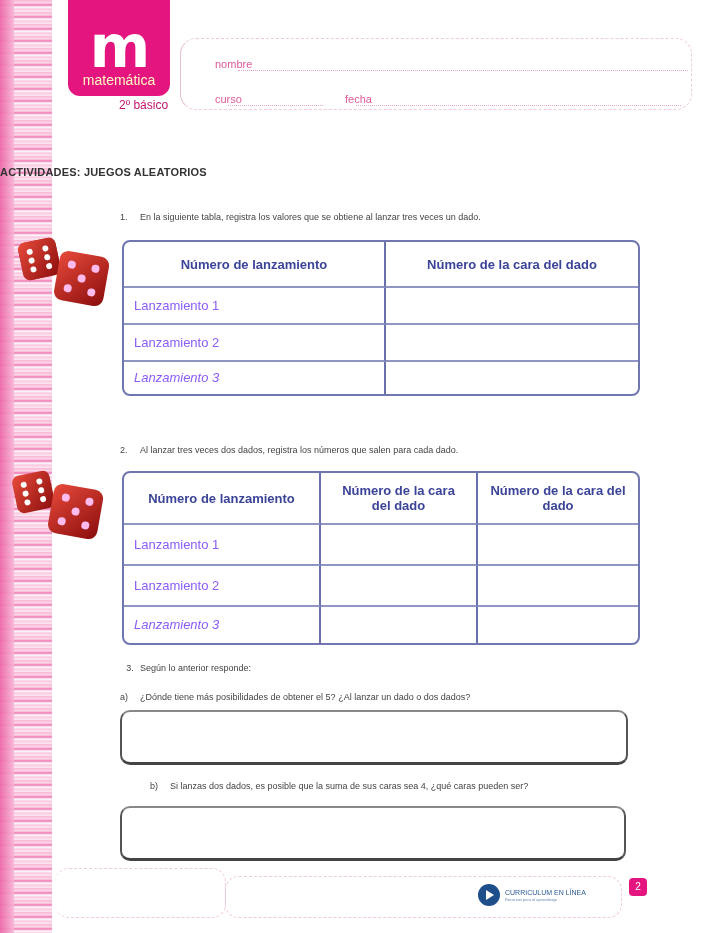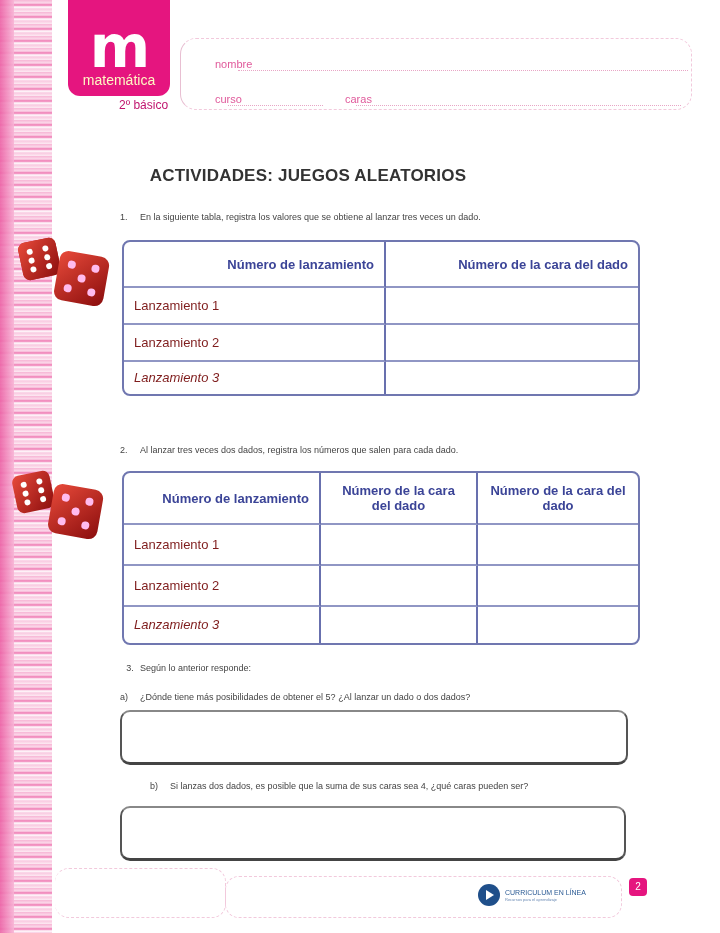--- a/index.html
+++ b/index.html
@@ -8,29 +8,29 @@
     background: repeating-linear-gradient(180deg, #f6a9cf 0px, #fbd3e6 3px, #ec5fa4 5px, #fff 7px, #f9c0dc 9px, #fde7f1 12px);
     opacity:0.85; }
   .side-strip::after { content:""; position:absolute; left:0; top:0; width:14px; height:100%; background:linear-gradient(90deg,#e94a98,#f7a8cf); opacity:0.9; }
   .logo { position:absolute; left:68px; top:0; width:102px; height:96px; background:#e5157f; border-radius:0 0 12px 12px; color:#fff; text-align:center; }
   .logo .m { font-family:"DejaVu Sans", sans-serif; font-weight:bold; font-size:58px; line-height:58px; margin-top:18px; letter-spacing:-2px; }
   .logo .word { font-size:14px; margin-top:-4px; color:#fef9c3; }
   .grade { position:absolute; left:84px; top:98px; font-size:12px; color:#c0146e;margin-left:35px; }
   .header-box { position:absolute; left:180px; top:38px; width:510px; height:70px; border:1px dashed #f2c9dc; border-radius:16px; border-left:1px solid #e8bfd2; }
   .hfield { position:absolute; font-size:11px; color:#e05a9b;padding-left:20px; }
   .hline { position:absolute; border-bottom:1px dotted #e8a6c6; height:0; }
-  .title { position:absolute; left:0; width:616px; top:166px; text-align:center; font-weight:bold; font-size:17px; color:#333; letter-spacing:0.2px; }
+  .title { position:absolute; left:0; width:616px; top:166px; text-align:left; font-weight:bold; font-size:11px; color:#333; letter-spacing:0.2px; }
   .q { position:absolute; font-size:9px; color:#444; }
   .q .num { display:inline-block; width:20px; }
   table.grid { position:absolute; border-collapse:separate; border-spacing:0; border:2px solid #7077b0; border-radius:8px; overflow:hidden; }
   table.grid td, table.grid th { border-right:2px solid #6870ae; border-bottom:2px solid #9096c4; padding:0 10px; }
   table.grid tr:last-child td { border-bottom:none;font-style:italic; }
   table.grid td:last-child, table.grid th:last-child { border-right:none; }
-  table.grid th { color:#3b4497; font-weight:bold; font-size:13px; text-align:right; height:44px; }
-  table.grid td { color:#7f1d1d; font-size:13px; }
+  table.grid th { color:#3b4497; font-weight:bold; font-size:13px; text-align:center; height:44px; }
+  table.grid td { color:#8b5cf6; font-size:13px; }
   table.grid th.center { text-align:center; line-height:15px; }
   .dice { position:absolute; }
   .answer-box { position:absolute; border:2px solid #555; border-radius:10px; border-top-color:#888; border-bottom:3px solid #444; }
   .footer-deco { position:absolute; border:1px dashed #f2c9dc; border-radius:14px; }
   .cc-logo { position:absolute; left:478px; top:884px; display:flex; align-items:center; gap:5px; }
   .cc-circle { width:22px; height:22px; border-radius:50%; background:#1f4f8a; position:relative; }
   .cc-circle::after { content:""; position:absolute; left:8px; top:6px; border-left:8px solid #fff; border-top:5px solid transparent; border-bottom:5px solid transparent; }
   .cc-text { font-size:7px; color:#2a5a94; line-height:8px; }
   .cc-sub { font-size:4px; color:#6a8ab4; }
   .page-num { position:absolute; left:629px; top:878px; width:18px; height:18px; background:#e5157f; border-radius:4px; color:#fff; font-size:10px; text-align:center; line-height:18px; }
@@ -44,21 +44,21 @@
   <div class="m">m</div>
   <div class="word">matemática</div>
 </div>
 <div class="grade">2º básico</div>
 
 <div class="header-box"></div>
 <span class="hfield" style="left:195px; top:58px;">nombre</span>
 <div class="hline" style="left:238px; top:70px; width:450px;"></div>
 <span class="hfield" style="left:195px; top:93px;">curso</span>
 <div class="hline" style="left:228px; top:105px; width:95px;"></div>
-<span class="hfield" style="left:325px; top:93px;">caras</span>
+<span class="hfield" style="left:325px; top:93px;">fecha</span>
 <div class="hline" style="left:356px; top:105px; width:325px;"></div>
 
 <div class="title">ACTIVIDADES: JUEGOS ALEATORIOS</div>
 
 <div class="q" style="left:120px; top:212px;">
   <span class="num">1.</span><span>En la siguiente tabla, registra los valores que se obtiene al lanzar tres veces un dado.</span>
 </div>
 
 <svg class="dice" style="left:14px; top:232px;" width="100" height="84" viewBox="0 0 100 84">
   <g transform="rotate(-12 25 25)">

